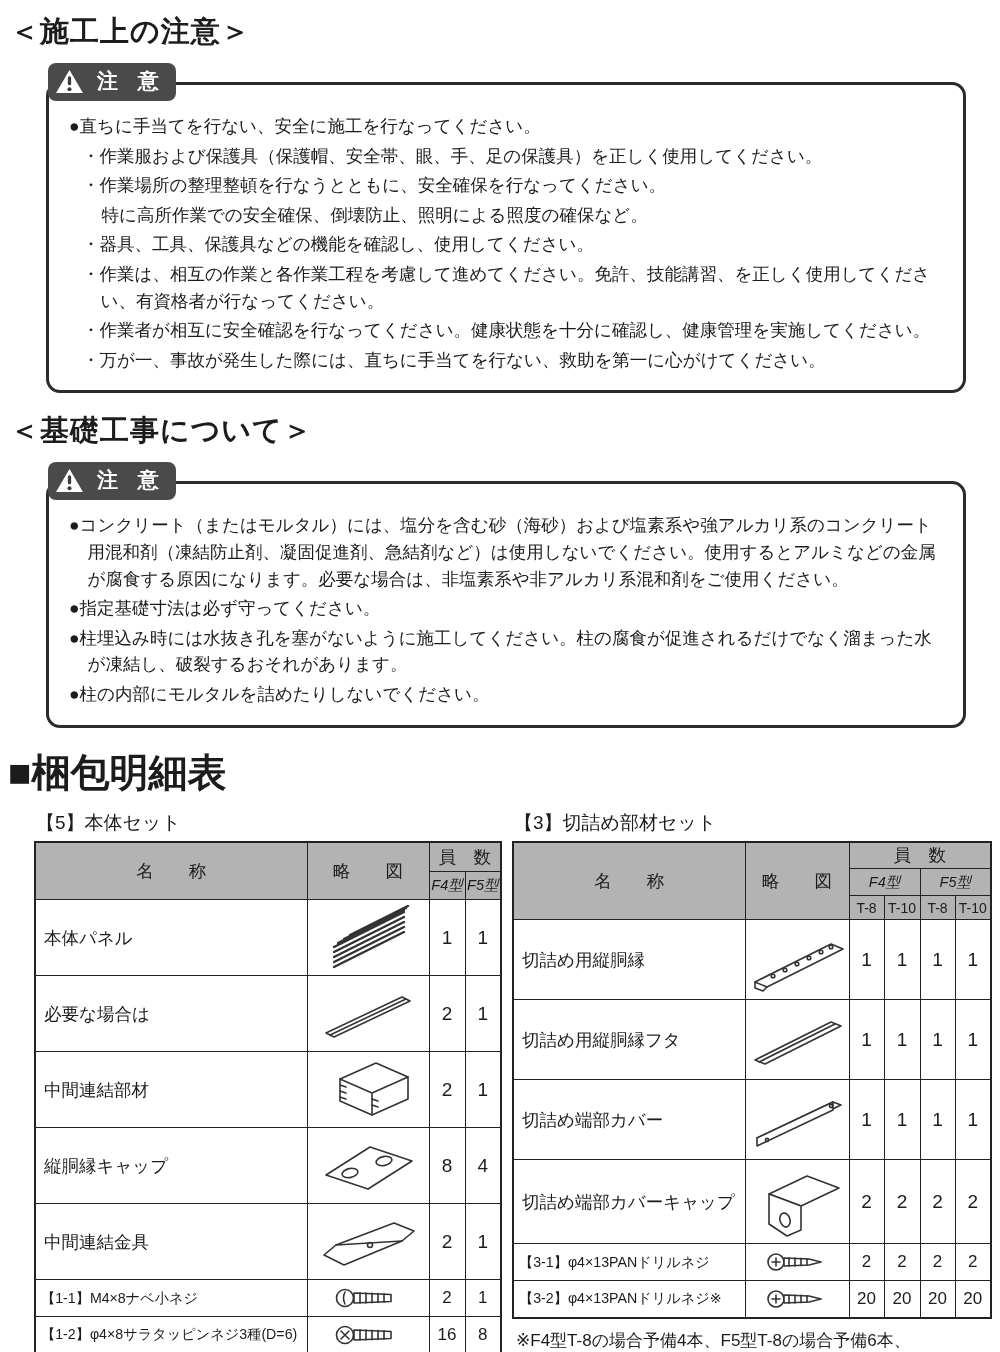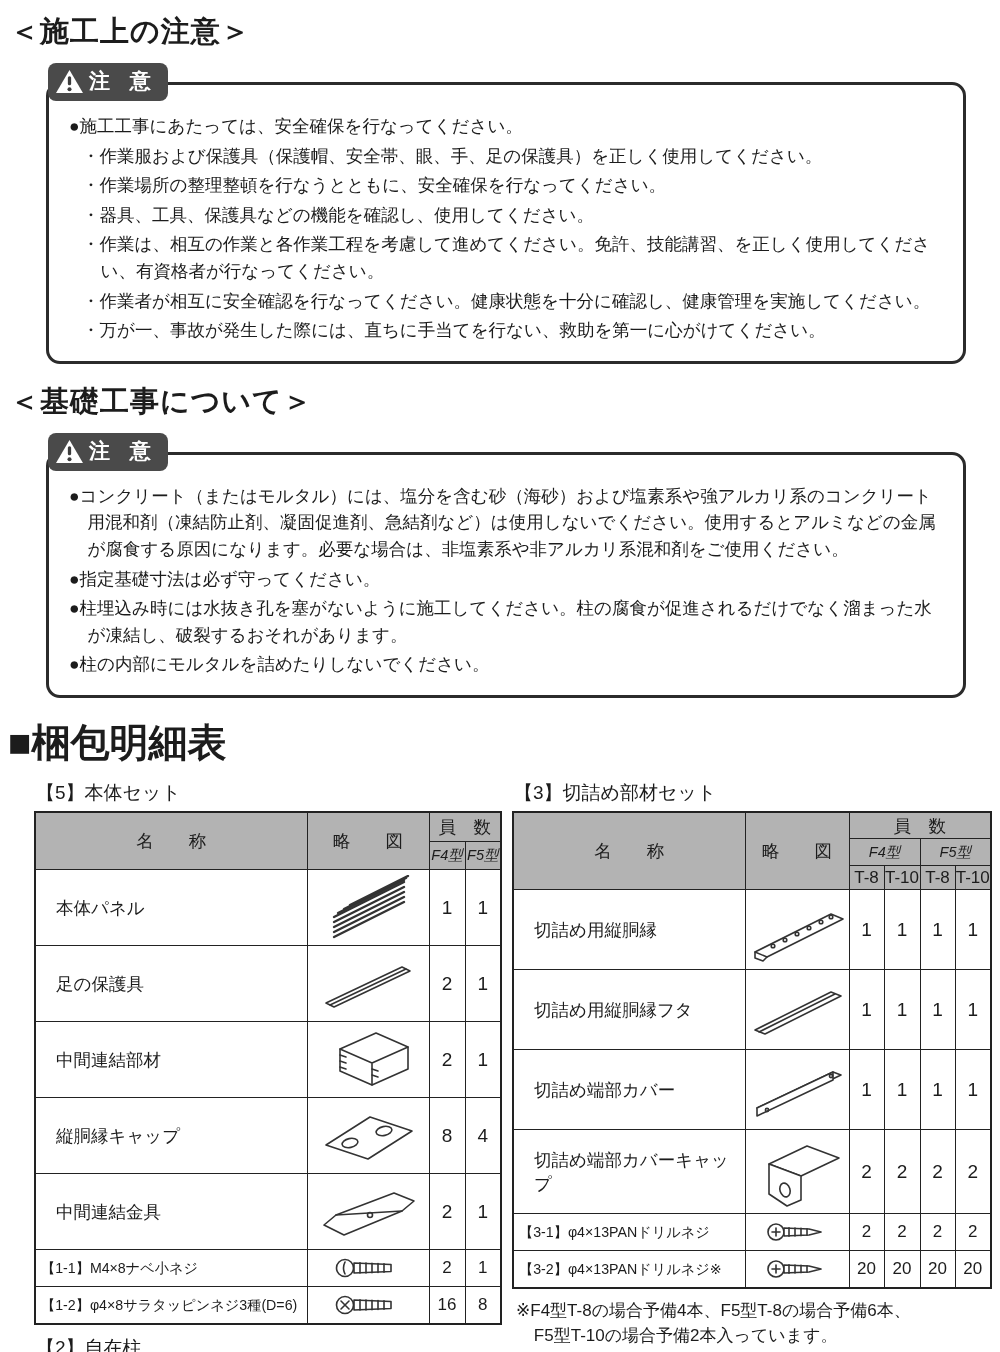--- a/index.html
+++ b/index.html
@@ -13,21 +13,21 @@
   }
   .section-title {
     font-size: 29px; font-weight: bold; letter-spacing: 1px;
     margin: 4px 0 0 2px;
   }
   .caution-wrap { position: relative; margin: 30px 24px 18px 38px; }
   .caution-badge {
     position: absolute; top: -19px; left: 2px; z-index: 2;
     height: 38px; min-width: 102px;
     background: #4a4a4a; border-radius: 8px;
-    display: flex; align-items: center; gap: 5px; padding: 0 10px 0 7px;
+    display: flex; align-items: center; gap: 13px; padding: 0 10px 0 7px;
   }
   .caution-badge .label {
     color: #ffffff; font-size: 21px; font-weight: bold; letter-spacing: 7px;
     transform: translateY(-1px); white-space: nowrap;
   }
   .caution-box {
     border: 3px solid #2b2b2b; border-radius: 14px;
     padding: 28px 18px 14px 20px; background: #fff;
   }
   .cl { font-size: 17.5px; line-height: 1.52; margin-bottom: 3px; }
@@ -43,22 +43,22 @@
   .tbl-caption.mt { margin-top: 10px; }
 
   table { border-collapse: collapse; table-layout: fixed; width: 100%;
           border: 2.5px solid #222; }
   th, td { border: 1.6px solid #222; overflow: hidden; }
   thead th {
     background: #b3b3b3; font-weight: normal; font-size: 17.5px;
     text-align: center; white-space: nowrap;
   }
   th.sub { font-size: 14.5px; font-style: italic; }
-  th.sub2 { font-size: 17px; margin-top: 27px; }
-  td.name { font-size: 17.5px; padding-left: 20px; background: #fff; }
+  th.sub2 { font-size: 14px; margin-top: 27px; }
+  td.name { font-size: 17.5px; padding-left: 8px; background: #fff; }
   td.diag { text-align: center; vertical-align: middle; }
   td.qty  { font-size: 19px; text-align: center; }
   tr.small-row td.name { font-size: 14.2px; white-space: nowrap; padding-left: 5px; }
   tr.small-row { height: 37px; }
   tr.small-row td.qty { font-size: 17px; }
 
   .note { margin: 10px 0 0 4px; font-size: 17px; line-height: 1.45; }
   .note .n2 { padding-left: 1.05em; }
 
   svg { display: block; margin: 0 auto; }
@@ -73,23 +73,24 @@
 <div class="caution-wrap">
   <div class="caution-badge">
     <svg width="29" height="26" viewBox="0 0 30 27">
       <path d="M15 1 L29 25 L1 25 Z" fill="#ffffff"></path>
       <rect x="13.3" y="7.5" width="3.4" height="9.5" rx="1.7" fill="#3c3c3c"></rect>
       <circle cx="15" cy="21" r="2.1" fill="#3c3c3c"></circle>
     </svg>
     <span class="label">注 意</span>
   </div>
   <div class="caution-box">
-    <div class="cl cl-b">●施工工事にあたっては、安全確保を行なってください。</div>
+    <div class="cl cl-b">●直ちに手当てを行ない、安全に施工を行なってください。</div>
     <div class="cl cl-s">・作業服および保護具（保護帽、安全帯、眼、手、足の保護具）を正しく使用してください。</div>
     <div class="cl cl-s">・作業場所の整理整頓を行なうとともに、安全確保を行なってください。</div>
+    <div class="cl cl-c">特に高所作業での安全確保、倒壊防止、照明による照度の確保など。</div>
     <div class="cl cl-s">・器具、工具、保護具などの機能を確認し、使用してください。</div>
     <div class="cl cl-s">・作業は、相互の作業と各作業工程を考慮して進めてください。免許、技能講習、を正しく使用してください、有資格者が行なってください。</div>
     <div class="cl cl-s">・作業者が相互に安全確認を行なってください。健康状態を十分に確認し、健康管理を実施してください。</div>
     <div class="cl cl-s">・万が一、事故が発生した際には、直ちに手当てを行ない、救助を第一に心がけてください。</div>
   </div>
 </div>
 
 <div class="section-title">＜基礎工事について＞</div>
 
 <div class="caution-wrap">
@@ -148,21 +149,21 @@
                   <line x1="24" y1="38" x2="90" y2="5"></line>
                 <line x1="30" y1="34" x2="92" y2="3"></line>
                   <line x1="36" y1="30" x2="94" y2="1"></line>
               </g>
             </svg>
           </td>
           <td class="qty">1</td>
           <td class="qty">1</td>
         </tr>
         <tr style="height:76px">
-          <td class="name">足の保護具</td>
+          <td class="name">必要な場合は</td>
           <td class="diag">
             <svg width="108" height="66" viewBox="0 0 108 66">
               <path class="fw" d="M12 52 L88 16 L96 20 L20 56 Z"></path>
               <path class="ln" d="M16 54 L92 18"></path>
             </svg>
           </td>
           <td class="qty">2</td>
           <td class="qty">1</td>
         </tr>
         <tr style="height:76px">

